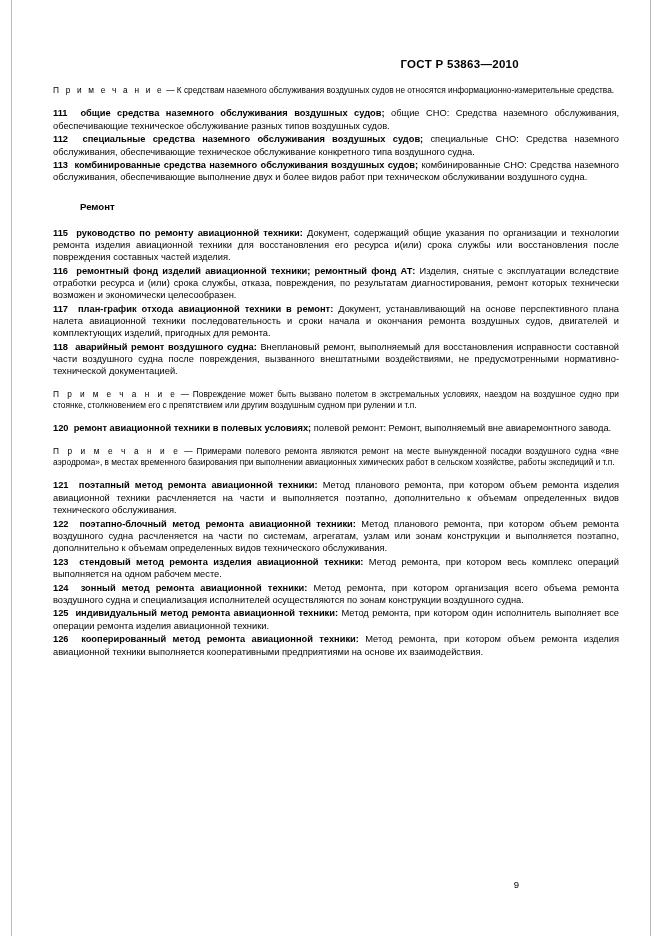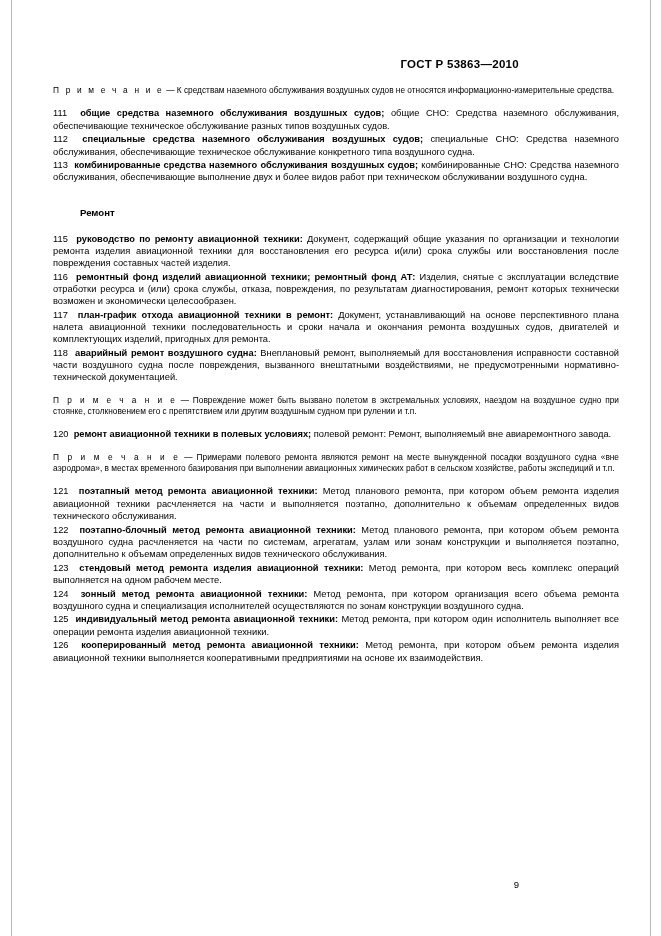--- a/index.html
+++ b/index.html
@@ -68,29 +68,29 @@
   .note .sp {
     letter-spacing: 2.2px;
   }
   .term {
     margin-bottom: 1.5px;
   }
   .term b {
     font-weight: bold;
   }
   .num {
-    font-weight: normal;
+    font-weight: bold;
   }
   .gap-before {
     margin-top: 11px;
   }
   .section-head {
     font-size: 9.6px;
     font-weight: bold;
-    margin: 23px 0 15px 44px;
+    margin: 17px 0 15px 44px;
   }
   .pagenum {
     position: absolute;
     right: 33px;
     bottom: 46px;
     font-size: 9.5px;
   }
 </style>
 </head>
 <body>

